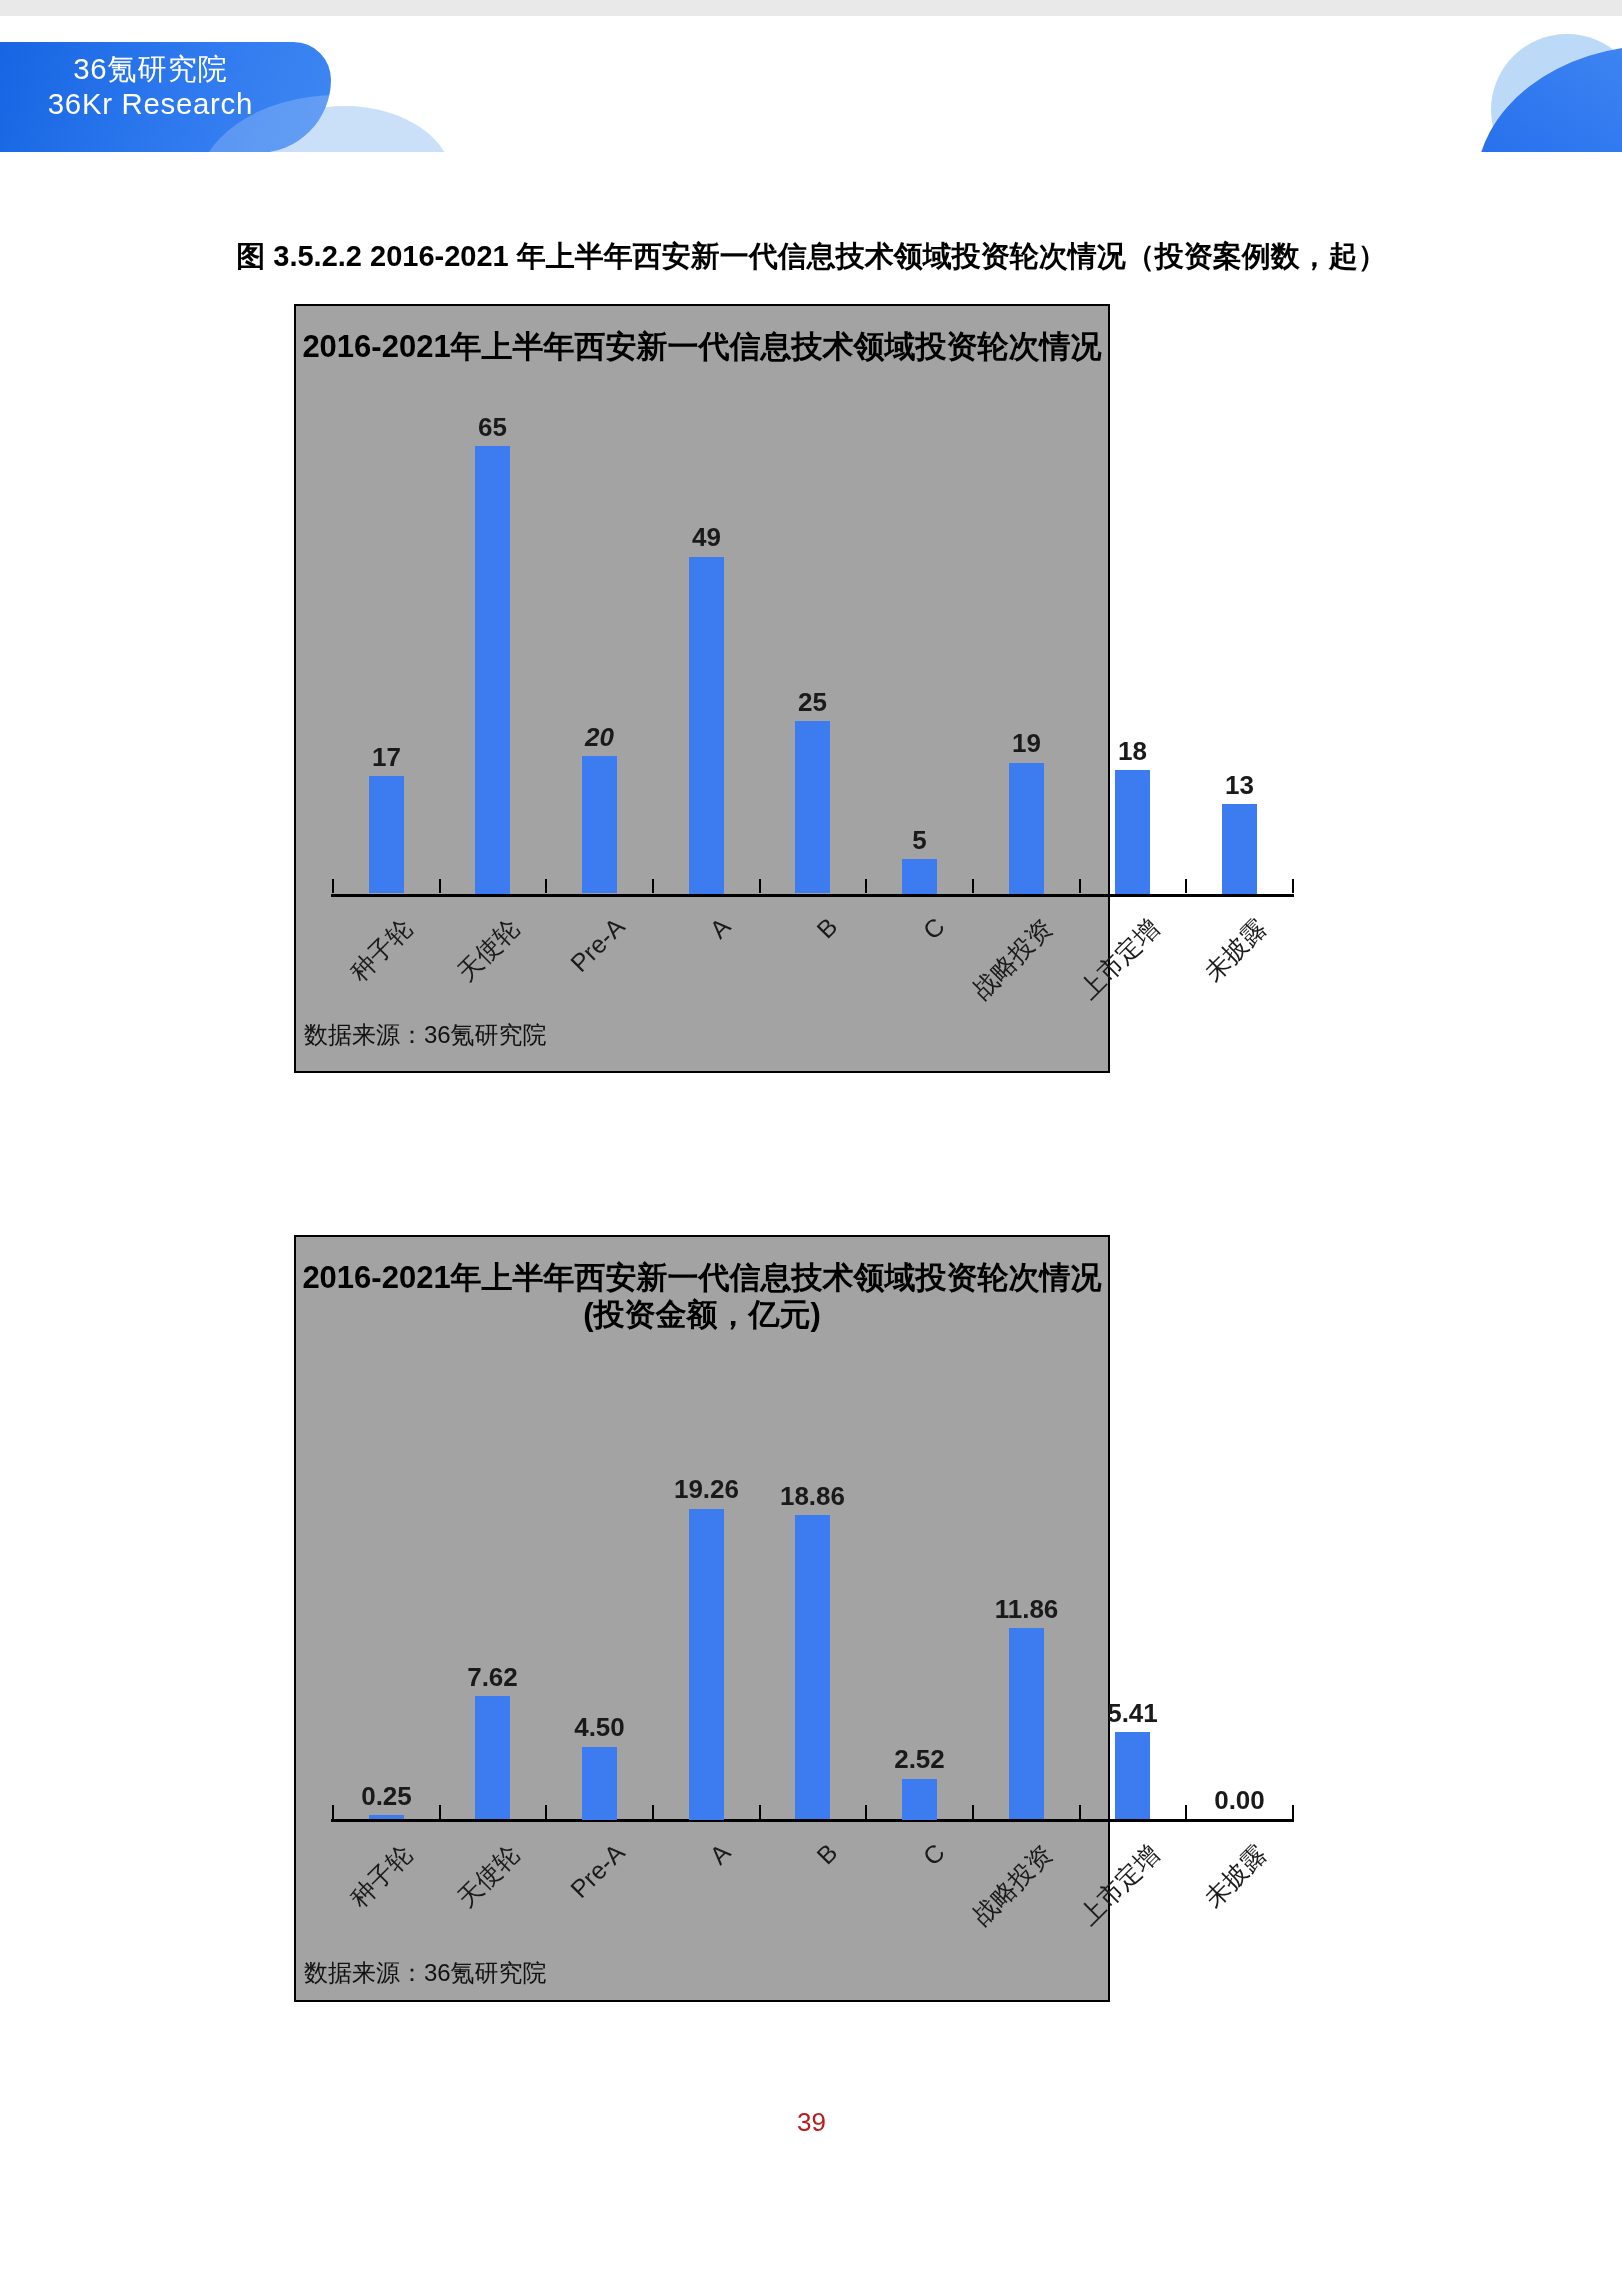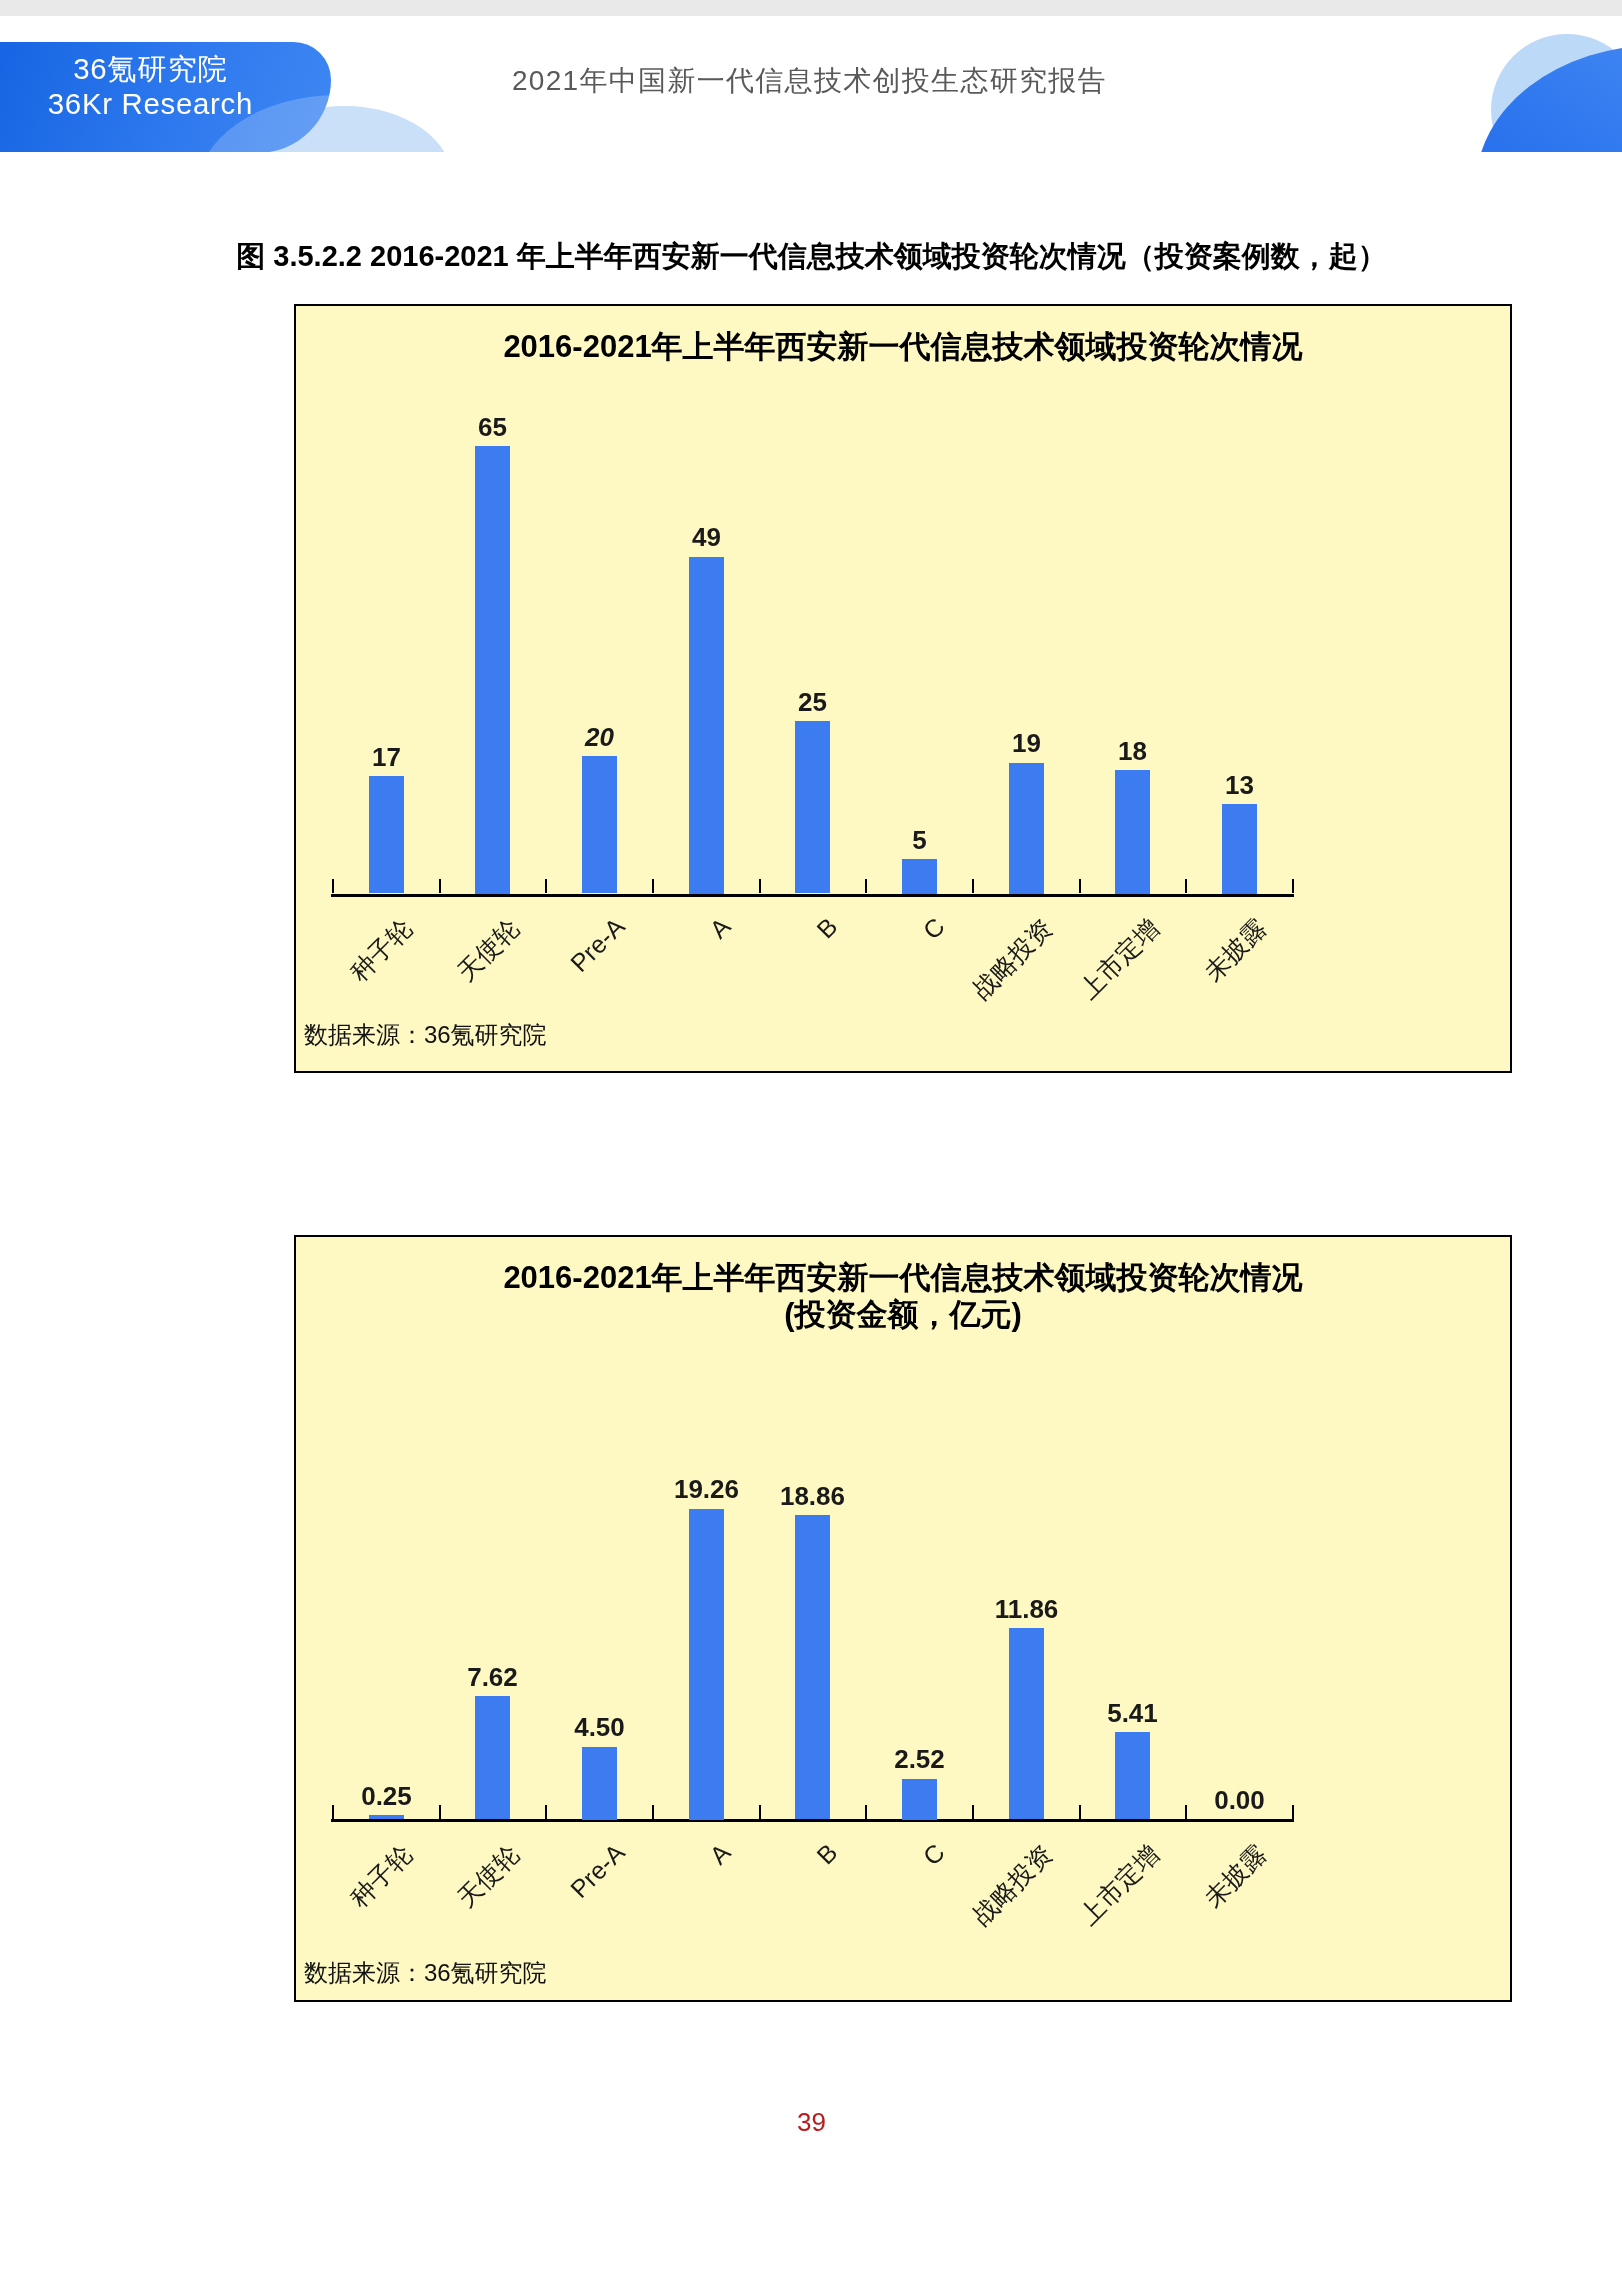--- a/index.html
+++ b/index.html
@@ -28,22 +28,22 @@
   .corner-blue { position:absolute; left:1476px; top:29.4px; width:366px; height:281px;
     border-radius:50%; background:linear-gradient(215deg,#4F92F5 0%,#2B74EE 60%,#2467E9 100%); z-index:1; }
 
   
   .caption { position:absolute; left:0; width:100%; text-align:center;
     font-size:29px; font-weight:bold; color:#000; white-space:nowrap; }
   .page-number { position:absolute; left:0; top:2091px; width:100%; text-align:center;
     font-size:26px; color:#b91c1c; }
 
   
-  .chart-box { position:absolute; left:294px; width:1218px; border:2px solid #000;
-    background:#fef9c3;padding-left:31px; }
+  .chart-box { position:absolute; left:294px; width:816px; border:2px solid #000;
+    background:#a3a3a3;padding-left:31px; }
   .chart-title-wrap { position:absolute; left:0; right:0; top:22px; text-align:center;
     font-weight:bold; color:#000; }
   .chart-title-line { font-size:31px; line-height:37px; }
   .plot { position:absolute; left:-2px; top:-2px; right:-2px; bottom:-2px; }
   .source { position:absolute; left:7.9px; font-size:24px; color:#111; }
 
   
   .axis-line { position:absolute; background:#000; height:2.6px; }
   .axis-tick { position:absolute; background:#000; width:2px; }
   .bar { position:absolute; }
@@ -59,21 +59,20 @@
 <div class="page">
 
   <header class="band">
     <div class="logo-light-ellipse"></div>
     <div class="logo-blob"></div>
     <div class="logo-overlay"></div>
     <div class="logo-text">
       <div>36氪研究院</div>
       <div>36Kr Research</div>
     </div>
-    <h1 class="header-title">2021年中国新一代信息技术创投生态研究报告</h1>
     <div class="corner-light"></div>
     <div class="corner-blue"></div>
   </header>
 
   <div class="caption" style="top:221px">图 3.5.2.2 2016-2021 年上半年西安新一代信息技术领域投资轮次情况（投资案例数，起）</div>
 
   <section class="chart-box" style="top:288px;height:769px">
     <div class="chart-title-wrap">
       <div class="chart-title-line">2016-2021年上半年西安新一代信息技术领域投资轮次情况</div>
     </div>

